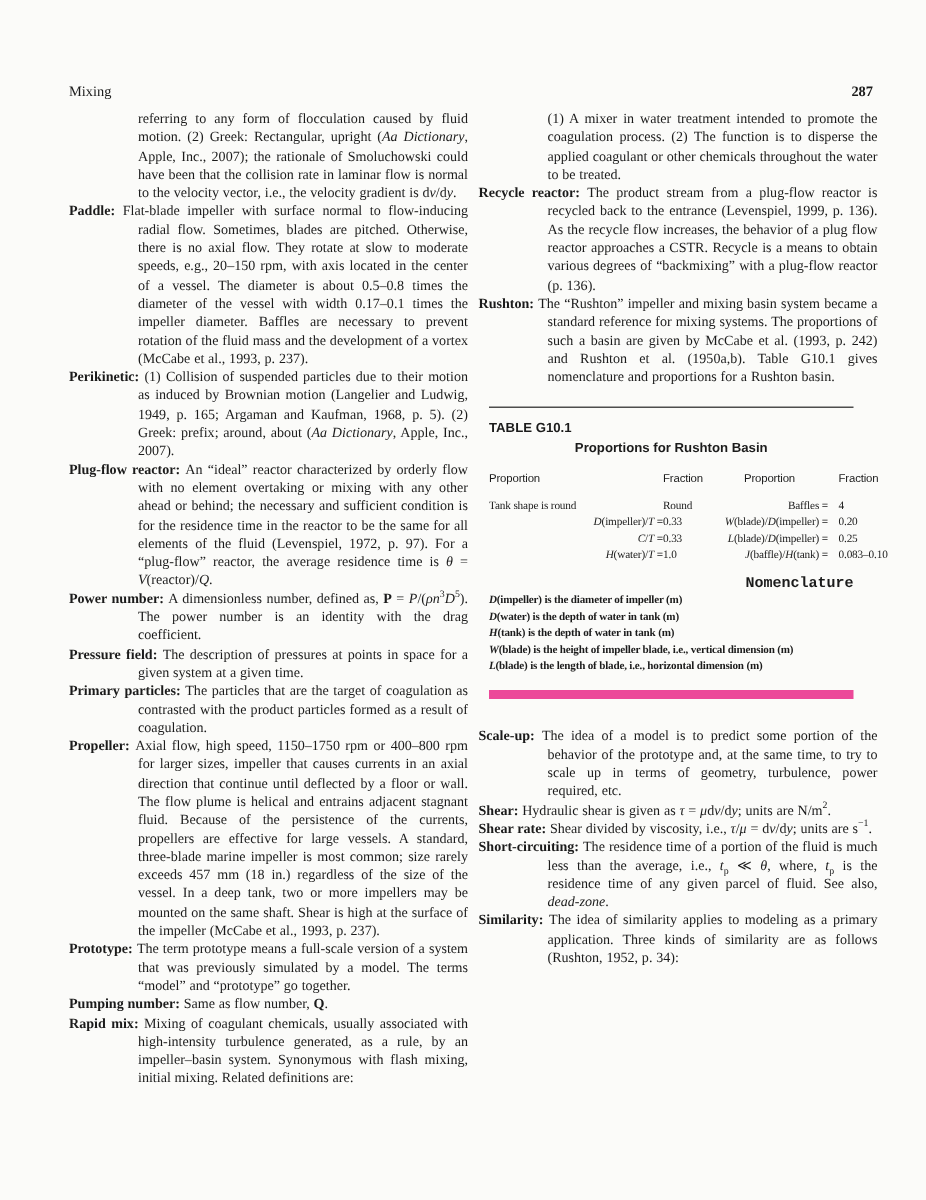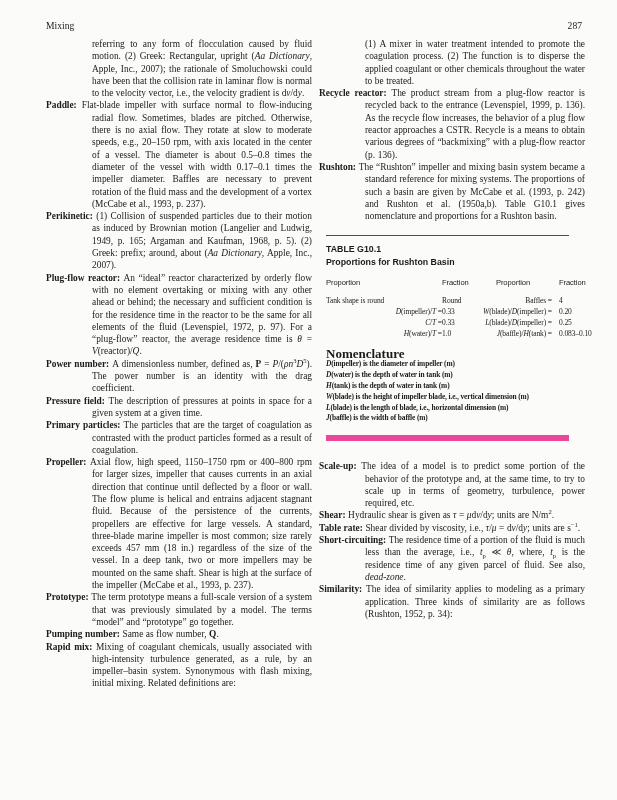--- a/index.html
+++ b/index.html
@@ -3,27 +3,27 @@
 <meta charset="utf-8">
 <style>
   html, body { margin: 0; padding: 0; }
   body {
     width: 617px; height: 800px;
     background: #fbfbf9;
     font-family: "Liberation Serif", serif;
     color: #1b1b1b;
     overflow: hidden;
   }
-  .page { width: 617px; height: 800px; box-sizing: border-box; padding: 20px 32px 0 46px; }
+  .page { width: 617px; height: 800px; box-sizing: border-box; padding: 56px 32px 0 46px; }
   .running-head {
     display: flex; justify-content: space-between; align-items: baseline;
     font-size: 9.6px; line-height: 11px;
     padding-right: 3px;
   }
-  .running-head .pagenum { font-weight: normal; }
+  .running-head .pagenum { font-weight: bold; }
   .columns { display: flex; gap: 7px; margin-top: 7px; }
   .col { width: 266px; }
   .entry {
     margin: 0;
     font-size: 9.4px; line-height: 12.3px;
     text-align: justify;
     padding-left: 46px; text-indent: -46px;
     word-spacing: 0.2px;
   }
   .entry.cont { text-indent: 0; }
@@ -41,42 +41,42 @@
     width: 243px;
     border-top: 1px solid #4d4d4d;
     border-bottom: 6px solid #ec4899;
     padding: 8px 0 11px 0;
     box-sizing: content-box;
   }
   .tab-label, .tab-title {
     font-family: "Liberation Sans", sans-serif;
     font-weight: bold; font-size: 8.8px; line-height: 11.5px;
   }
-  .tab-title { margin-top: 1px; }
+  .tab-title { margin-top: 1px; text-align: center; }
   .tgrid {
     display: grid;
     grid-template-columns: 116px 32px 78px 1fr;
     font-size: 7.5px; line-height: 11px;
     letter-spacing: -0.1px;
     margin-top: 9px;
     white-space: nowrap;
   }
   .tgrid .th {
     font-family: "Liberation Sans", sans-serif;
     font-weight: normal; font-size: 7.6px;
     padding-bottom: 7px;
   }
   .cell-c { text-align: center; }
   .cell-r { text-align: right; }
   .cell-l { text-align: left; }
   .pad-l { padding-left: 7px; }
   .nom-head {
-    font-family: Liberation Serif, serif;
-    font-weight: bold; font-size: 13px;
-    margin-top: 9px; line-height: 11px;
+    font-family: Liberation Mono, monospace;
+    font-weight: bold; font-size: 10px;
+    margin-top: 9px; line-height: 11px; text-align: right;
   }
   .nom-item {
     font-size: 7.4px; line-height: 10.8px;
     letter-spacing: -0.12px;
     margin: 0;
     font-weight: bold;
   }
   sup, sub { font-size: 70%; line-height: 0; }
 </style>
 </head>
@@ -152,28 +152,27 @@
           <div class="cell-r"><i>J</i>(baffle)/<i>H</i>(tank) =</div>
           <div class="cell-l pad-l">0.083–0.10</div>
         </div>
 
         <div class="nom-head">Nomenclature</div>
         <p class="nom-item"><i>D</i>(impeller) is the diameter of impeller (m)</p>
         <p class="nom-item"><i>D</i>(water) is the depth of water in tank (m)</p>
         <p class="nom-item"><i>H</i>(tank) is the depth of water in tank (m)</p>
         <p class="nom-item"><i>W</i>(blade) is the height of impeller blade, i.e., vertical dimension (m)</p>
         <p class="nom-item"><i>L</i>(blade) is the length of blade, i.e., horizontal dimension (m)</p>
-        <p class="nom-item"><i>J</i>(baffle) is the width of baffle (m)</p>
       </div>
 
       <p class="entry"><b class="term">Scale-up:</b><span>The idea of a model is to predict some portion of the behavior of the prototype and, at the same time, to try to scale up in terms of geometry, turbulence, power required, etc.</span></p>
 
       <p class="entry"><b class="term">Shear:</b><span>Hydraulic shear is given as <i>τ</i> = <i>μ</i>d<i>v</i>/d<i>y</i>; units are N/m<sup>2</sup>.</span></p>
 
-      <p class="entry"><b class="term">Table rate:</b><span>Shear divided by viscosity, i.e., <i>τ</i>/<i>μ</i> = d<i>v</i>/d<i>y</i>; units are s<sup>−1</sup>.</span></p>
+      <p class="entry"><b class="term">Shear rate:</b><span>Shear divided by viscosity, i.e., <i>τ</i>/<i>μ</i> = d<i>v</i>/d<i>y</i>; units are s<sup>−1</sup>.</span></p>
 
       <p class="entry"><b class="term">Short-circuiting:</b><span>The residence time of a portion of the fluid is much less than the average, i.e., <i>t</i><sub>p</sub> ≪ <i>θ</i>, where, <i>t</i><sub>p</sub> is the residence time of any given parcel of fluid. See also, <i>dead-zone</i>.</span></p>
 
       <p class="entry"><b class="term">Similarity:</b><span>The idea of similarity applies to modeling as a primary application. Three kinds of similarity are as follows (Rushton, 1952, p. 34):</span></p>
 
     </div>
 
   </div>
 </div>
 

